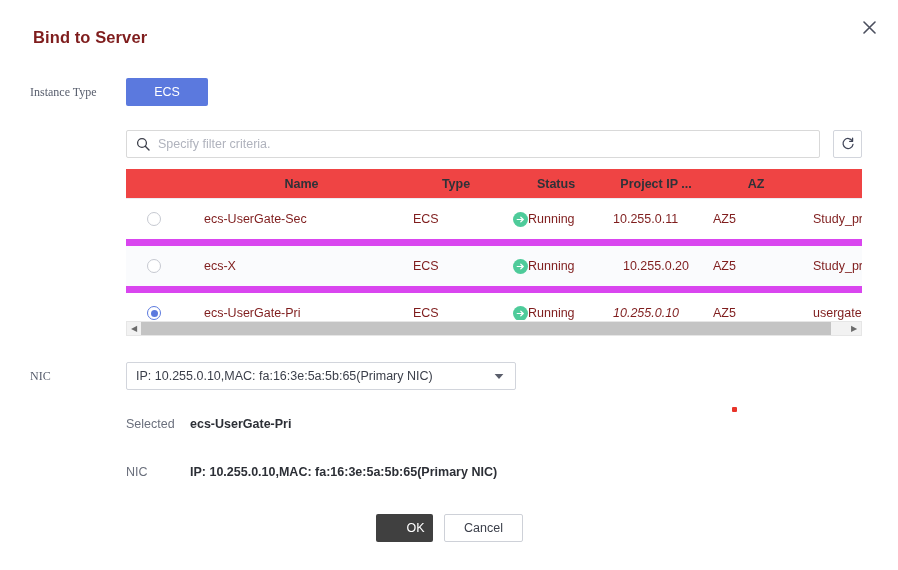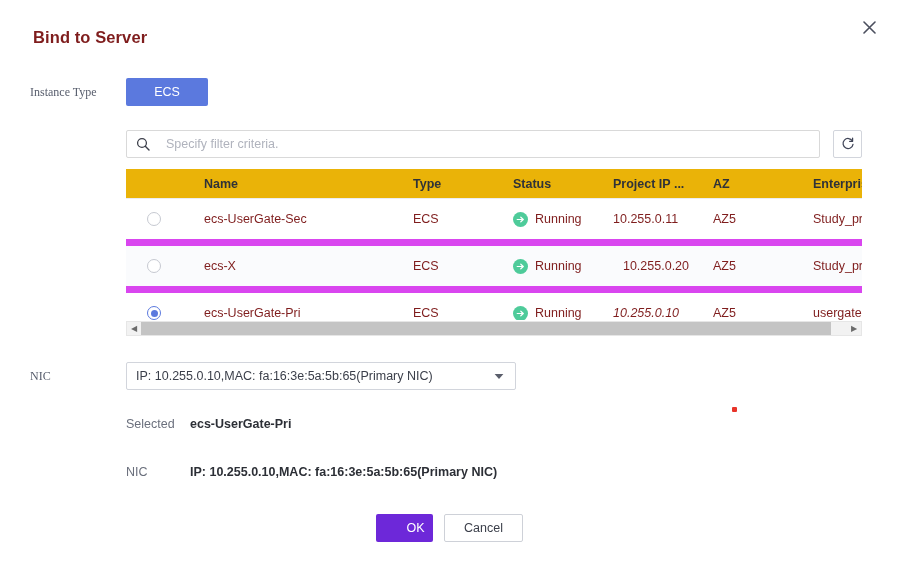--- a/index.html
+++ b/index.html
@@ -96,21 +96,20 @@
   }
   .search-input {
     border: none;
     outline: none;
     flex: 1;
     font-family: "Liberation Sans", sans-serif;
     font-size: 12.5px;
     color: #15803d;
     background: transparent;
     padding: 0;
-    margin-left: 8px;
   }
   .search-input::placeholder { color: #b0b3bd; }
 
   .refresh-btn {
     position: absolute;
     left: 833px;
     top: 130px;
     width: 29px;
     height: 28px;
     border: 1px solid #d2d5dc;
@@ -133,26 +132,26 @@
     height: 151px;
     overflow: hidden;
   }
   table.grid {
     border-collapse: collapse;
     table-layout: fixed;
     width: 920px;
     font-size: 12.5px;
   }
   table.grid thead th {
-    background: #eab308;
+    background: #ef4444;
     height: 29px;
     font-size: 12.5px;
     font-weight: bold;
     color: #2f3238;
-    text-align: left;
+    text-align: center;
     padding: 0;
     white-space: nowrap;
     overflow: hidden;
     border-bottom: 1px solid #ebedf2;
   }
   table.grid tbody td {
     height: 40px;
     padding: 0;
     color: #7f1d1d;
     border-bottom: 7px solid #d946ef;
@@ -193,21 +192,21 @@
     height: 7px;
     margin-left: -3.5px;
     margin-top: -3.5px;
     border-radius: 50%;
     background: #5b79de;
   }
 
   .status-cell {
     display: flex;
     align-items: center;
-    gap: 7px;
+    gap: 0;
   }
   .status-ico {
     width: 15px;
     height: 15px;
     border-radius: 50%;
     background: #4ecb9a;
     display: flex;
     align-items: center;
     justify-content: center;
     flex: none;
@@ -298,21 +297,21 @@
     border-radius: 1px;
   }
 
   
   .btn-ok {
     position: absolute;
     left: 376px;
     top: 514px;
     width: 57px;
     height: 28px;
-    background: #6d28d9;
+    background: #404040;
     color: #ffffff;
     font-size: 12.5px;
     border: none;
     border-radius: 2px;
     cursor: pointer;
     font-family: "Liberation Sans", sans-serif;
     display: flex;
     align-items: center;
     justify-content: center;
     padding-left: 28px;

